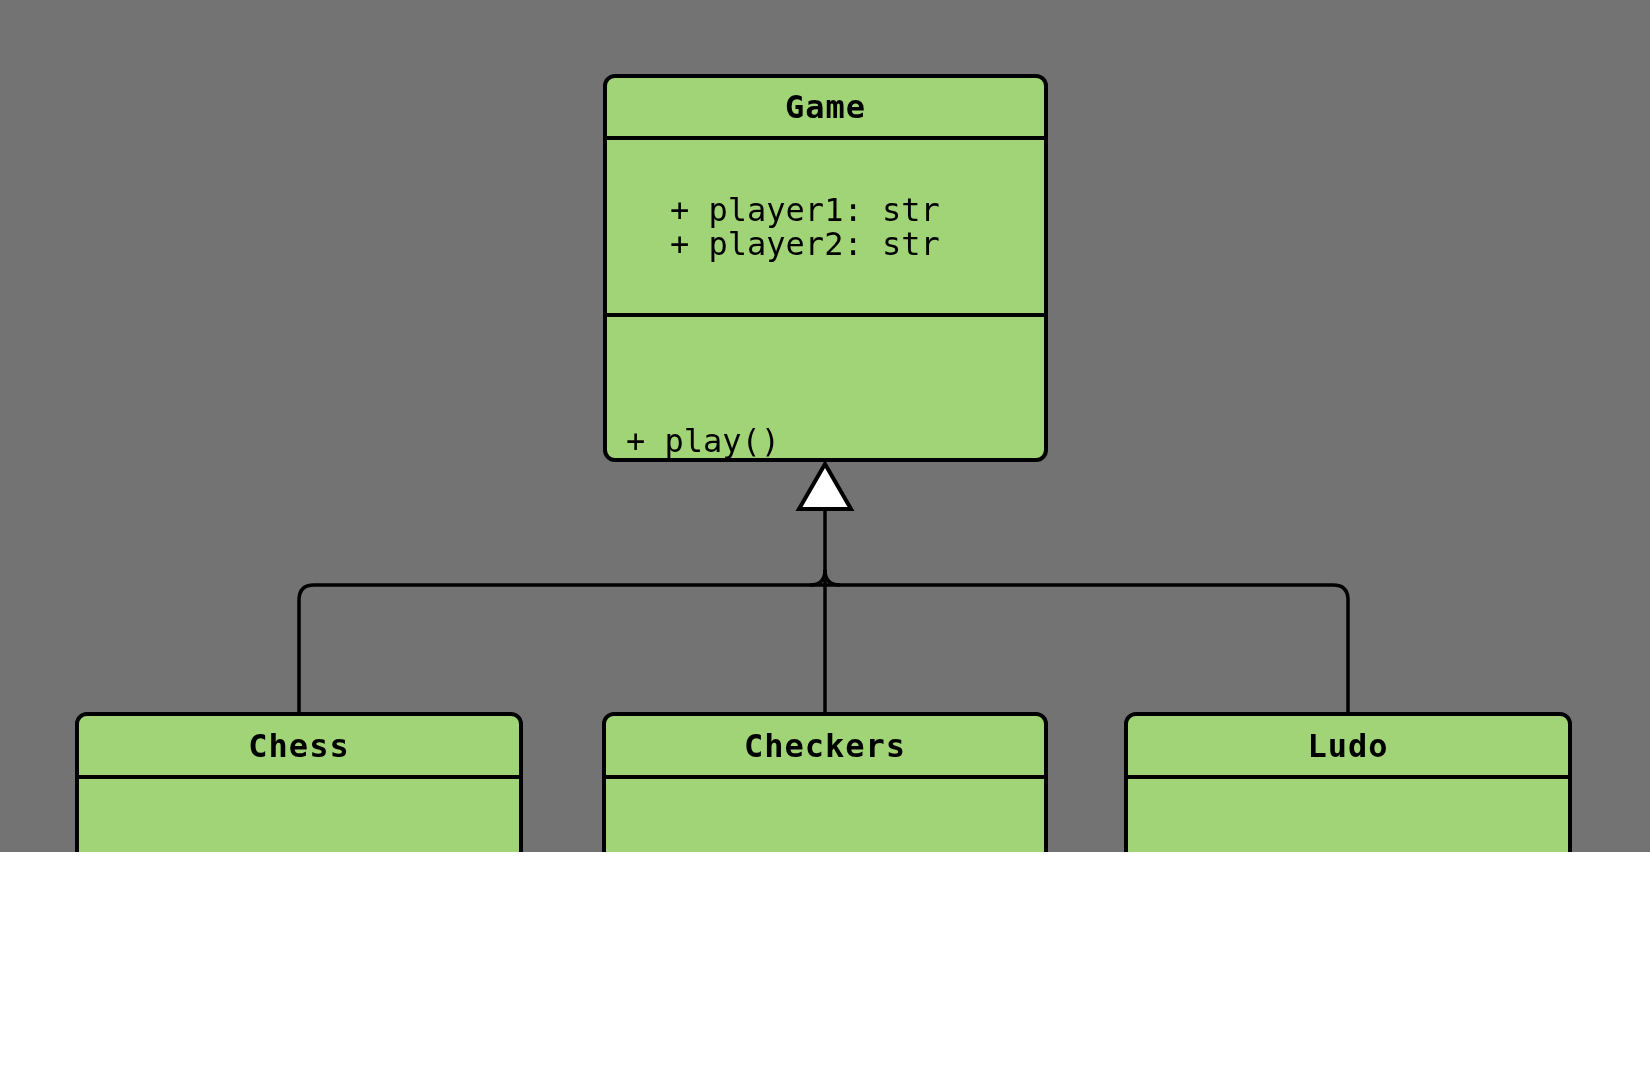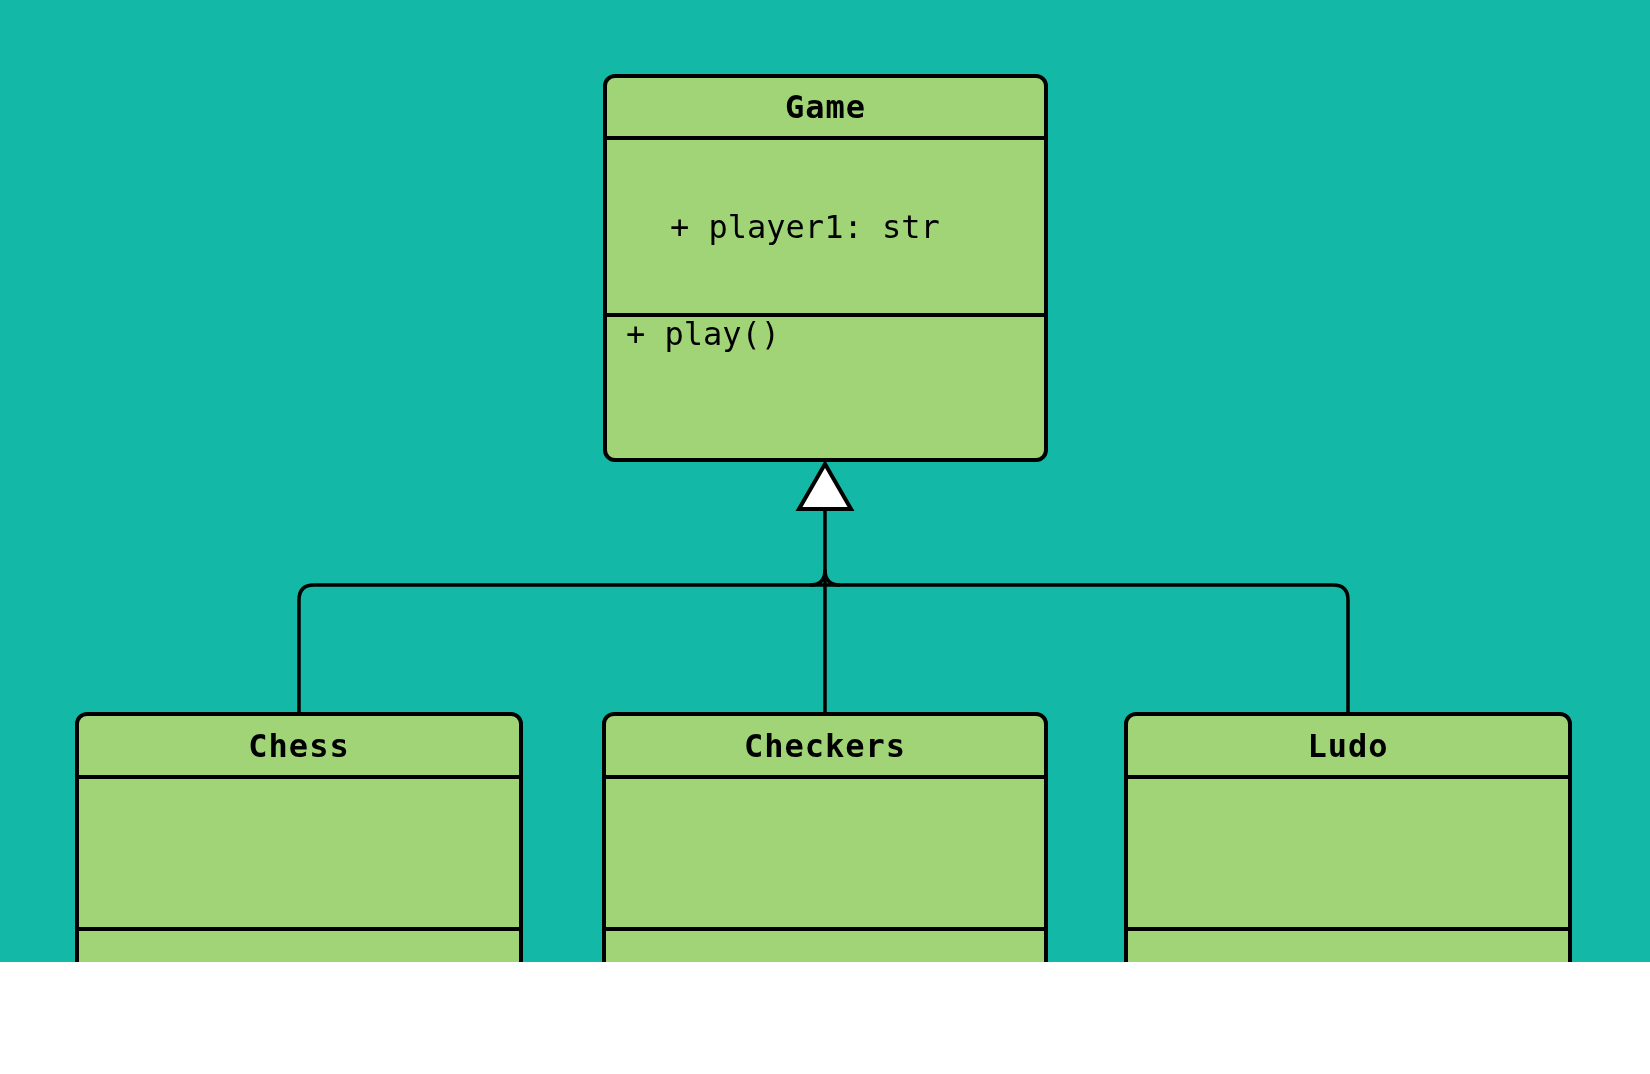--- a/index.html
+++ b/index.html
@@ -4,22 +4,22 @@
 <style>
   html, body {
     margin: 0;
     padding: 0;
     background: #ffffff;
     font-family: "DejaVu Sans Mono", "Liberation Mono", monospace;
   }
   .canvas {
     position: relative;
     width: 1650px;
-    height: 962px;
-    background: #14b8a6;
+    height: 852px;
+    background: #737373;
     overflow: hidden;
   }
   .connector-layer {
     position: absolute;
     left: 0;
     top: 0;
     width: 1650px;
     height: 1074px;
   }
   .uml-class {
@@ -48,21 +48,21 @@
     border-bottom: 4px solid #000000;
     display: flex;
     flex-direction: column;
     justify-content: center;
   }
   .uml-class .sec-methods {
     box-sizing: border-box;
     flex: 1;
     display: flex;
     flex-direction: column;
-    justify-content: flex-start;
+    justify-content: flex-end;
   }
   .uml-line {
     font-size: 32px;
     line-height: 34px;
     color: #000000;
     padding-left: 19px;
     white-space: pre;
   }
   
   .box-game { left: 603px; top: 74px; width: 445px; height: 388px; }
@@ -90,20 +90,21 @@
     <path d="M 825 570 Q 825 585 810 585" fill="none" stroke="#000000" stroke-width="3.5"></path>
     <path d="M 825 570 Q 825 585 840 585" fill="none" stroke="#000000" stroke-width="3.5"></path>
 
     <polygon points="825,464 799,509 851,509" fill="#ffffff" stroke="#000000" stroke-width="4"></polygon>
   </svg>
 
   <div class="uml-class box-game">
     <div class="sec-title">Game</div>
     <div class="sec-attrs">
       <div class="uml-line">+ player1: str</div>
+      <div class="uml-line">+ player2: str</div>
     </div>
     <div class="sec-methods">
       <div class="uml-line">+ play()</div>
     </div>
   </div>
 
   <div class="uml-class box-sub box-chess">
     <div class="sec-title">Chess</div>
     <div class="sec-attrs"></div>
     <div class="sec-methods"></div>

